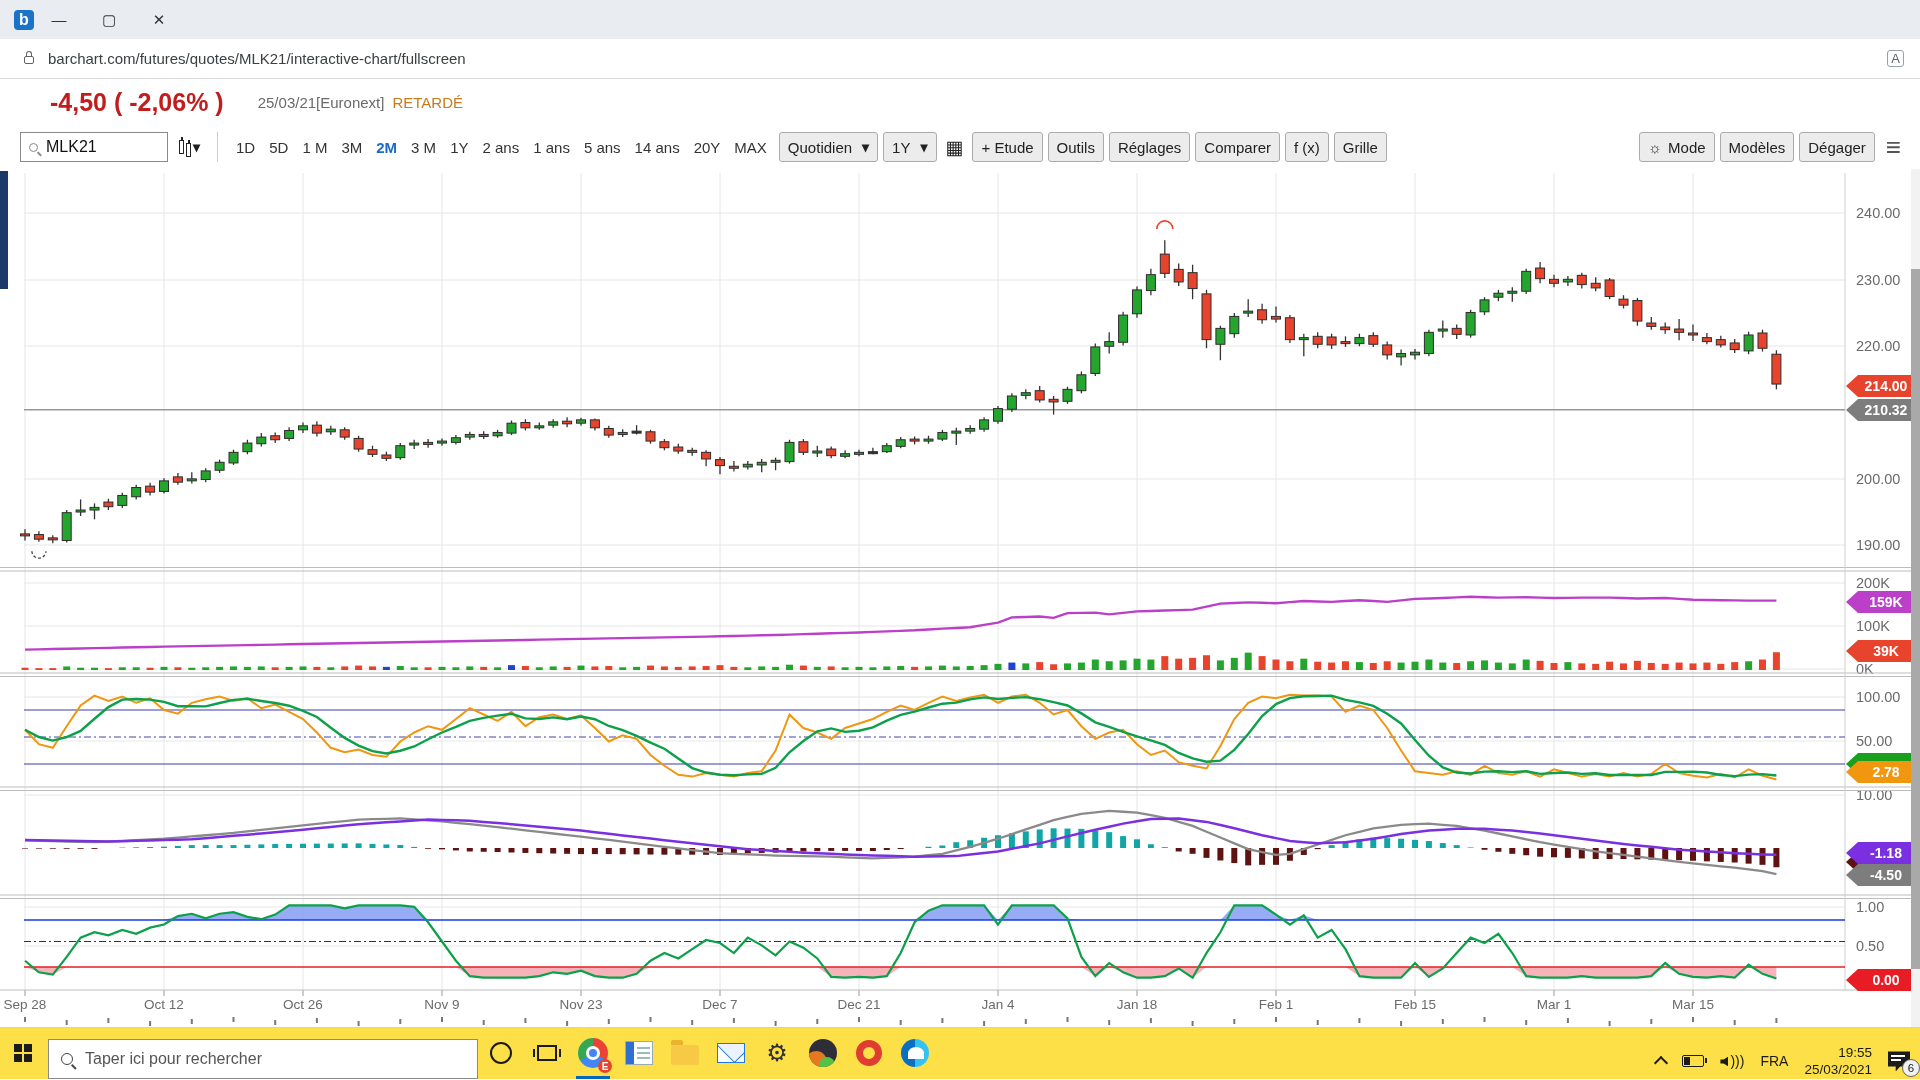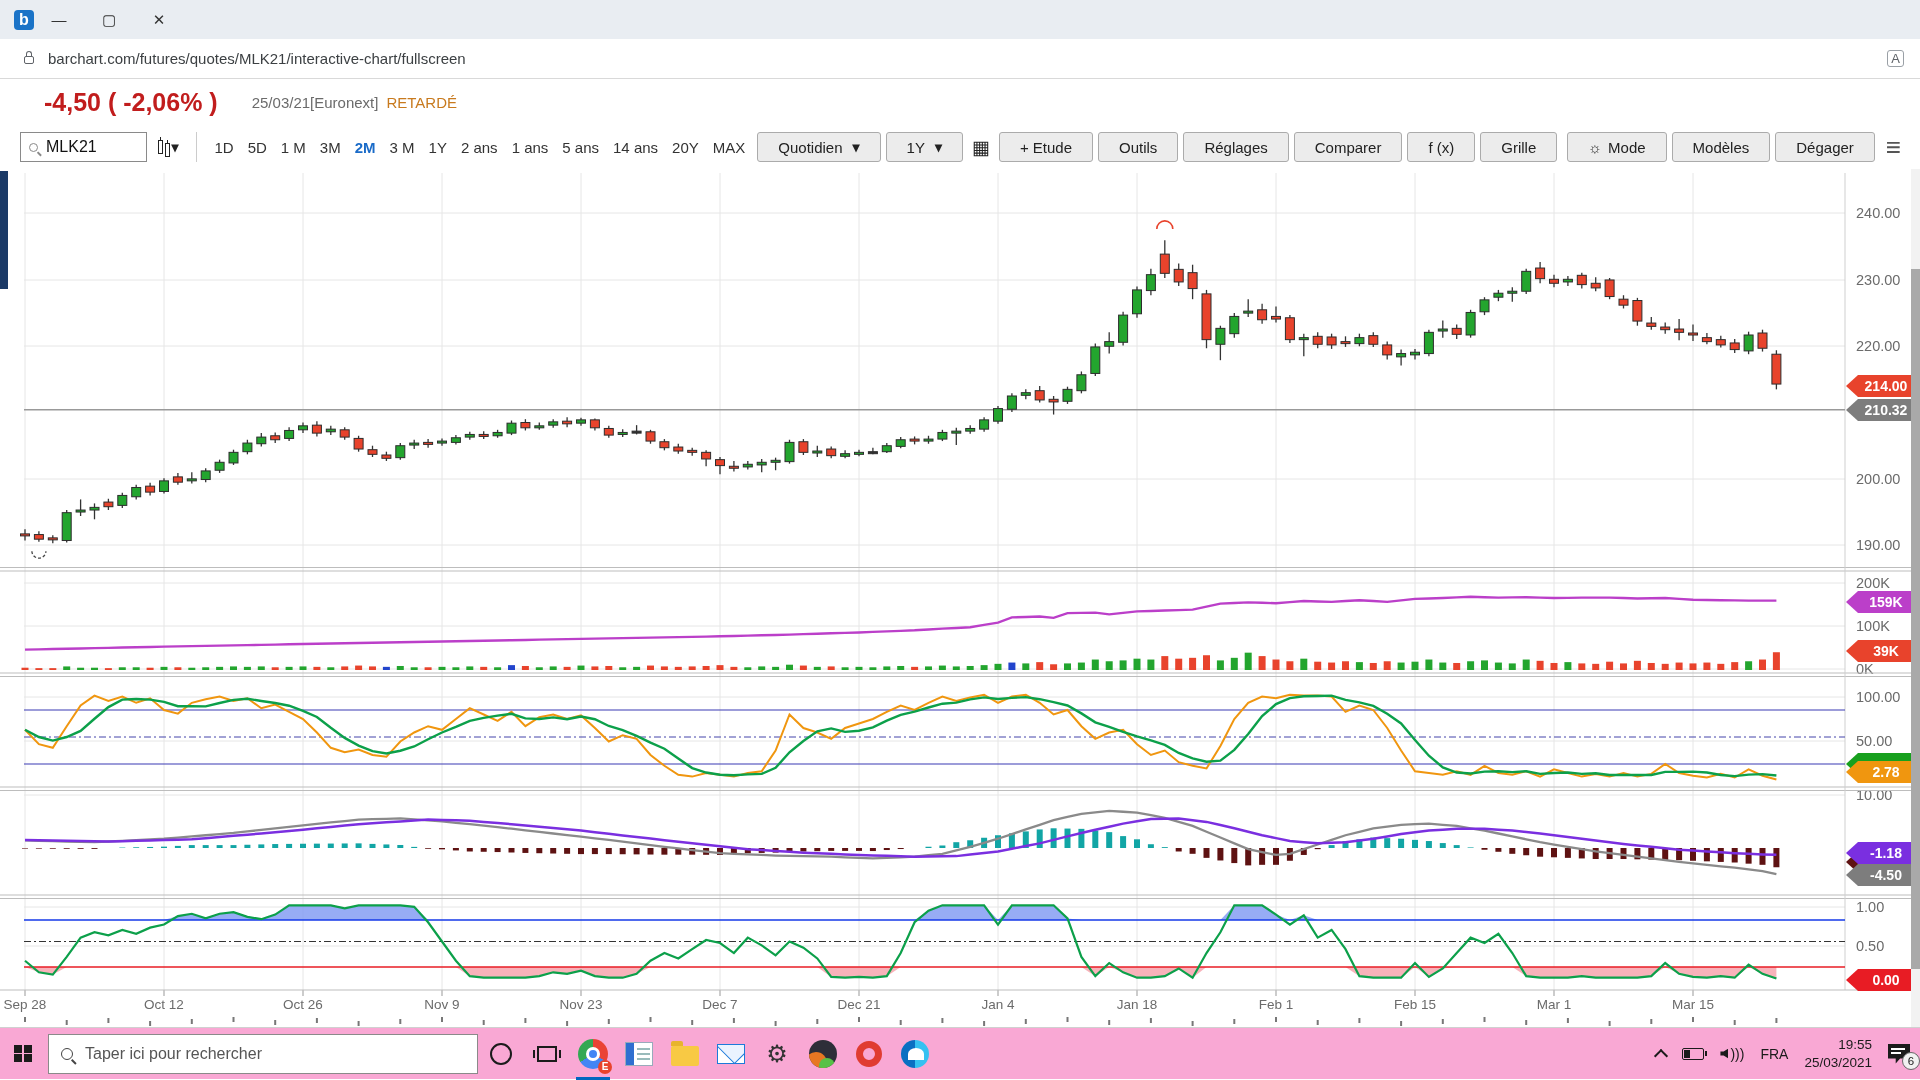--- a/index.html
+++ b/index.html
@@ -13,46 +13,46 @@
   .winbtn { width:50px; height:100%; display:flex; align-items:center; justify-content:center;
             font-size:15px; color:#333; }
   .urlbar { height:40px; background:#fff; border-bottom:1px solid #d9d9d9; display:flex; align-items:center; padding:0 16px 0 24px; }
   .padlock { width:10px; height:8px; border:1.5px solid #5f6368; border-radius:2px; position:relative; margin-top:3px;}
   .padlock:before { content:""; position:absolute; left:1px; top:-6px; width:4px; height:5px;
                     border:1.5px solid #5f6368; border-bottom:none; border-radius:4px 4px 0 0; }
   .url { font-size:15px; color:#3c4043; margin-left:14px; flex:1; }
   .translate { color:#5f6368; font-size:13px; border:1px solid #9aa0a6; border-radius:3px; padding:0 3px; }
   .quotehead { height:46px; display:flex; align-items:center; padding:0 20px 0 26px; background:#fff; }
   .qtitle { font-size:25px; font-weight:bold; color:#111; }
-  .qchange { font-size:25px; font-weight:bold; color:#c11d1d; margin-left:18px; }
+  .qchange { font-size:25px; font-weight:bold; color:#c11d1d; margin-left:24px; }
   .qdate { font-size:15px; color:#6b6b6b; margin-left:34px; }
   .qdelay { font-size:15px; color:#c87a1e; margin-left:8px; }
   .toolbar { height:44px; display:flex; align-items:center; padding:0 14px 0 20px; background:#fff; gap:5px; }
   .symbolbox { width:148px; height:30px; border:1px solid #8a8a8a; background:#fff; display:flex; align-items:center; padding:0 8px; }
   .mag { width:9px; height:9px; border:1.5px solid #8a8a8a; border-radius:50%; position:relative; flex:none;}
   .mag:after { content:""; position:absolute; width:5px; height:1.5px; background:#8a8a8a; transform:rotate(45deg); left:7px; top:9px;}
   .symboltext { font-size:16px; color:#111; margin-left:8px; }
   .charttype { display:flex; align-items:center; gap:2px; padding:0 6px; }
   .mini-candle { width:5px; height:14px; border:1.5px solid #222; position:relative; }
   .mini-candle:before { content:""; position:absolute; left:1px; top:-4px; width:1.5px; height:4px; background:#222;}
   .chev { font-size:14px; color:#222; font-weight:bold; }
   .tsep { width:1px; height:30px; background:#ccc; margin:0 6px; }
   .tf { font-size:15px; color:#333; padding:0 7px; white-space:nowrap; }
   .tf.active { color:#1a6bc8; font-weight:bold; }
   .btn { font-size:15px; color:#222; background:#ececec; border:1px solid #ababab; border-radius:3px;
-         height:30px; display:flex; align-items:center; padding:0 20px; white-space:nowrap; gap:6px;}
+         height:30px; display:flex; align-items:center; padding:0 8px; white-space:nowrap; gap:6px;}
   .selectbtn { gap:10px; }
   .calendar { font-size:19px; color:#222; padding:0 4px; }
   .spacer { flex:1; }
   .hamburger { font-size:26px; color:#555; padding:0 6px; letter-spacing:-1px;}
   #chartwrap { position:relative; width:1920px; height:858px; background:#fff; }
   .leftstrip { position:absolute; left:0; top:2px; width:8px; height:118px; background:#1b3a67; }
   .scrollbar { position:absolute; right:0; top:0; width:9px; height:858px; background:#f2f2f2; }
   .scrollthumb { position:absolute; right:0; top:100px; width:9px; height:700px; background:#a9a9a9; }
-  .taskbar { height:52px; background:#f9a8d4; border-top:1px solid #d0d0d0; display:flex; align-items:center; }
+  .taskbar { height:52px; background:#fde047; border-top:1px solid #d0d0d0; display:flex; align-items:flex-end; }
   .tb-icon { width:46px; height:52px; display:flex; align-items:center; justify-content:center; position:relative; flex:none;}
   .winlogo { display:grid; grid-template-columns:8px 8px; grid-template-rows:8px 8px; gap:1.5px; }
   .winlogo div { background:#1b1b1b; }
   .searchbox { width:430px; height:40px; background:#fff; border:1px solid #8a8a8a; display:flex; align-items:center;
                padding:0 12px; margin-left:2px; flex:none;}
   .searchbox .mag { width:12px; height:12px; border-color:#444; }
   .searchbox .mag:after { background:#444; width:6px; left:9px; top:12px;}
   .searchtext { font-size:16px; color:#555; margin-left:12px; }
   .cortana { width:22px; height:22px; border:2.5px solid #1b1b1b; border-radius:50%; }
   .taskview { width:20px; height:16px; border:2px solid #1b1b1b; position:relative; }

